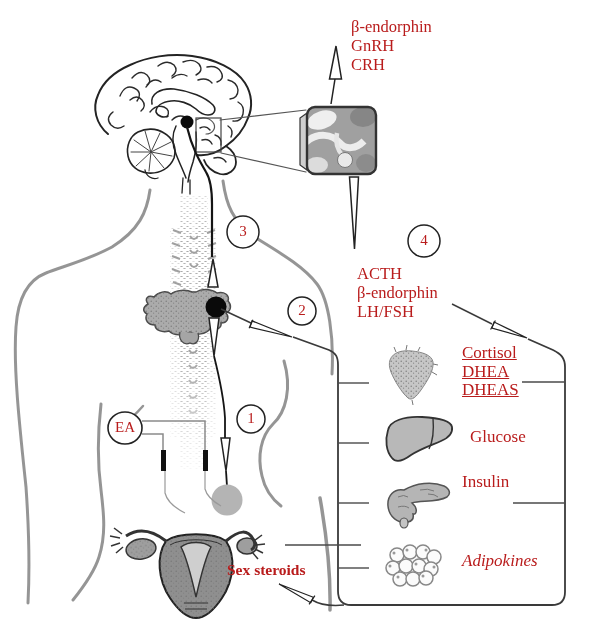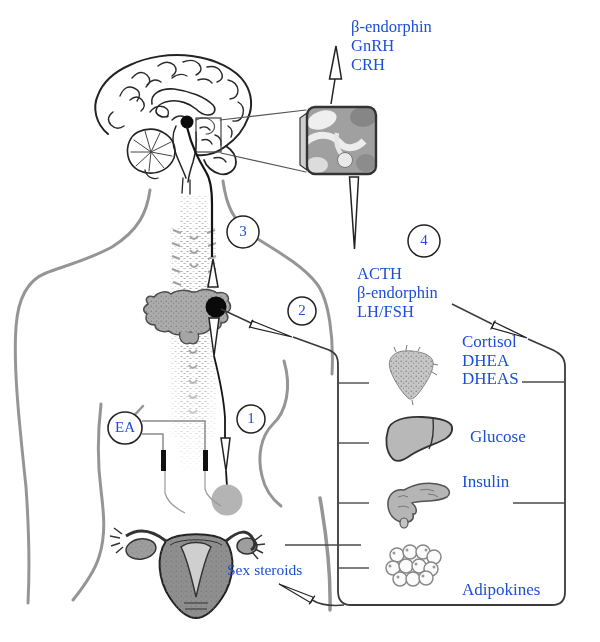--- a/index.html
+++ b/index.html
@@ -1,24 +1,24 @@
 <!DOCTYPE html>
 <html><head>
 <meta charset="utf-8">
 <style>
   html,body{margin:0;padding:0;background:#fff;}
   .canvas{position:relative;width:600px;height:642px;background:#fff;overflow:hidden;
-          font-family:"Liberation Serif","DejaVu Serif",serif;color:#1d4ed8;}
+          font-family:"Liberation Serif","DejaVu Serif",serif;color:#b91c1c;}
   .art{position:absolute;left:0;top:0;z-index:1;}
   .lbl{position:absolute;z-index:2;white-space:nowrap;line-height:19px;font-size:16.5px;}
   .lbl div{white-space:nowrap;}
   .panel-lbl{line-height:18.5px;font-size:17px;}
   .wide-lh{line-height:23px;}
   .numlbl{position:absolute;z-index:3;font-size:15px;transform:translate(-50%,-54%);}
-  .small-lbl{font-size:15.5px;}
+  .small-lbl{font-size:15.5px;font-weight:bold;}
 </style>
 </head>
 <body>
 
 <div class="canvas">
 
 <svg class="art" width="600" height="642" viewBox="0 0 600 642">
   <defs>
     <pattern id="speck" width="5" height="5" patternUnits="userSpaceOnUse">
       <circle cx="1.2" cy="1.2" r="0.7" fill="#6e6e6e"></circle>
@@ -298,35 +298,35 @@
   <div>GnRH</div>
   <div>CRH</div>
 </div>
 
 <div class="lbl" style="left:357px;top:264px;">
   <div>ACTH</div>
   <div>β-endorphin</div>
   <div>LH/FSH</div>
 </div>
 
-<div class="lbl panel-lbl" style="left:462px;top:333px;">
+<div class="lbl panel-lbl" style="left:462px;top:344px;text-decoration:underline;">
   <div>Cortisol</div>
   <div>DHEA</div>
   <div>DHEAS</div>
 </div>
 
 <div class="lbl panel-lbl" style="left:462px;top:428px;margin-left:8px;">
   <div>Glucose</div>
 </div>
 
 <div class="lbl panel-lbl" style="left:462px;top:473px;">
   <div>Insulin</div>
 </div>
 
-<div class="lbl panel-lbl wide-lh" style="left:462px;top:578px;">
+<div class="lbl panel-lbl wide-lh" style="left:462px;top:549px;font-style:italic;">
   <div>Adipokines</div>
 </div>
 
 <div class="lbl small-lbl" style="left:227px;top:560px;">Sex steroids</div>
 
 <div class="numlbl" style="left:243px;top:232px;">3</div>
 <div class="numlbl" style="left:424px;top:241px;">4</div>
 <div class="numlbl" style="left:302px;top:311px;">2</div>
 <div class="numlbl" style="left:251px;top:419px;">1</div>
 <div class="numlbl" style="left:125px;top:428px;">EA</div>

